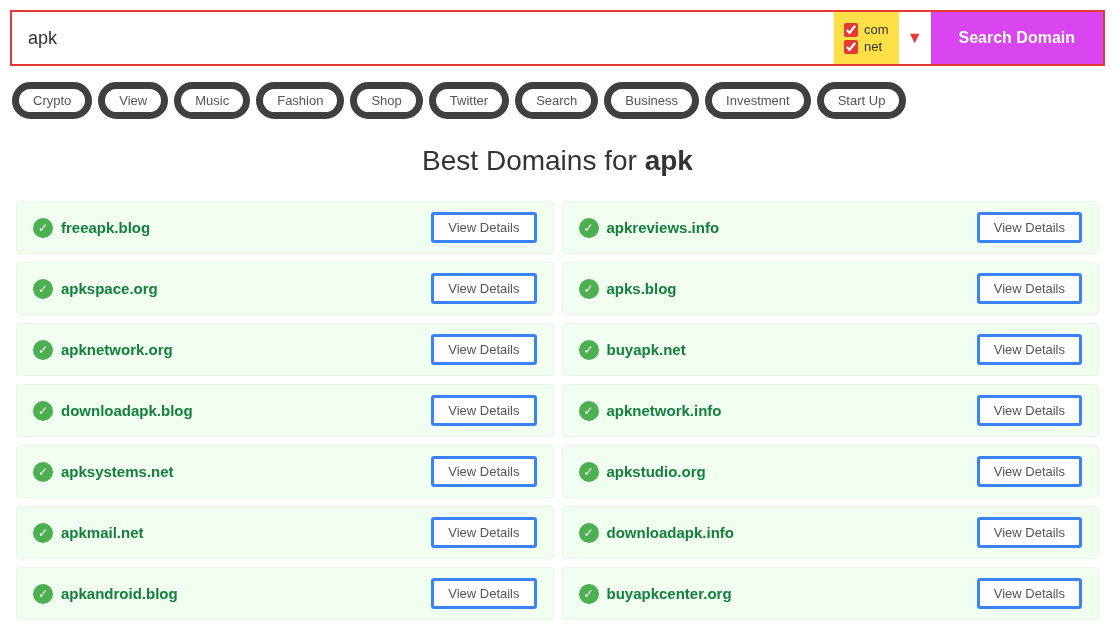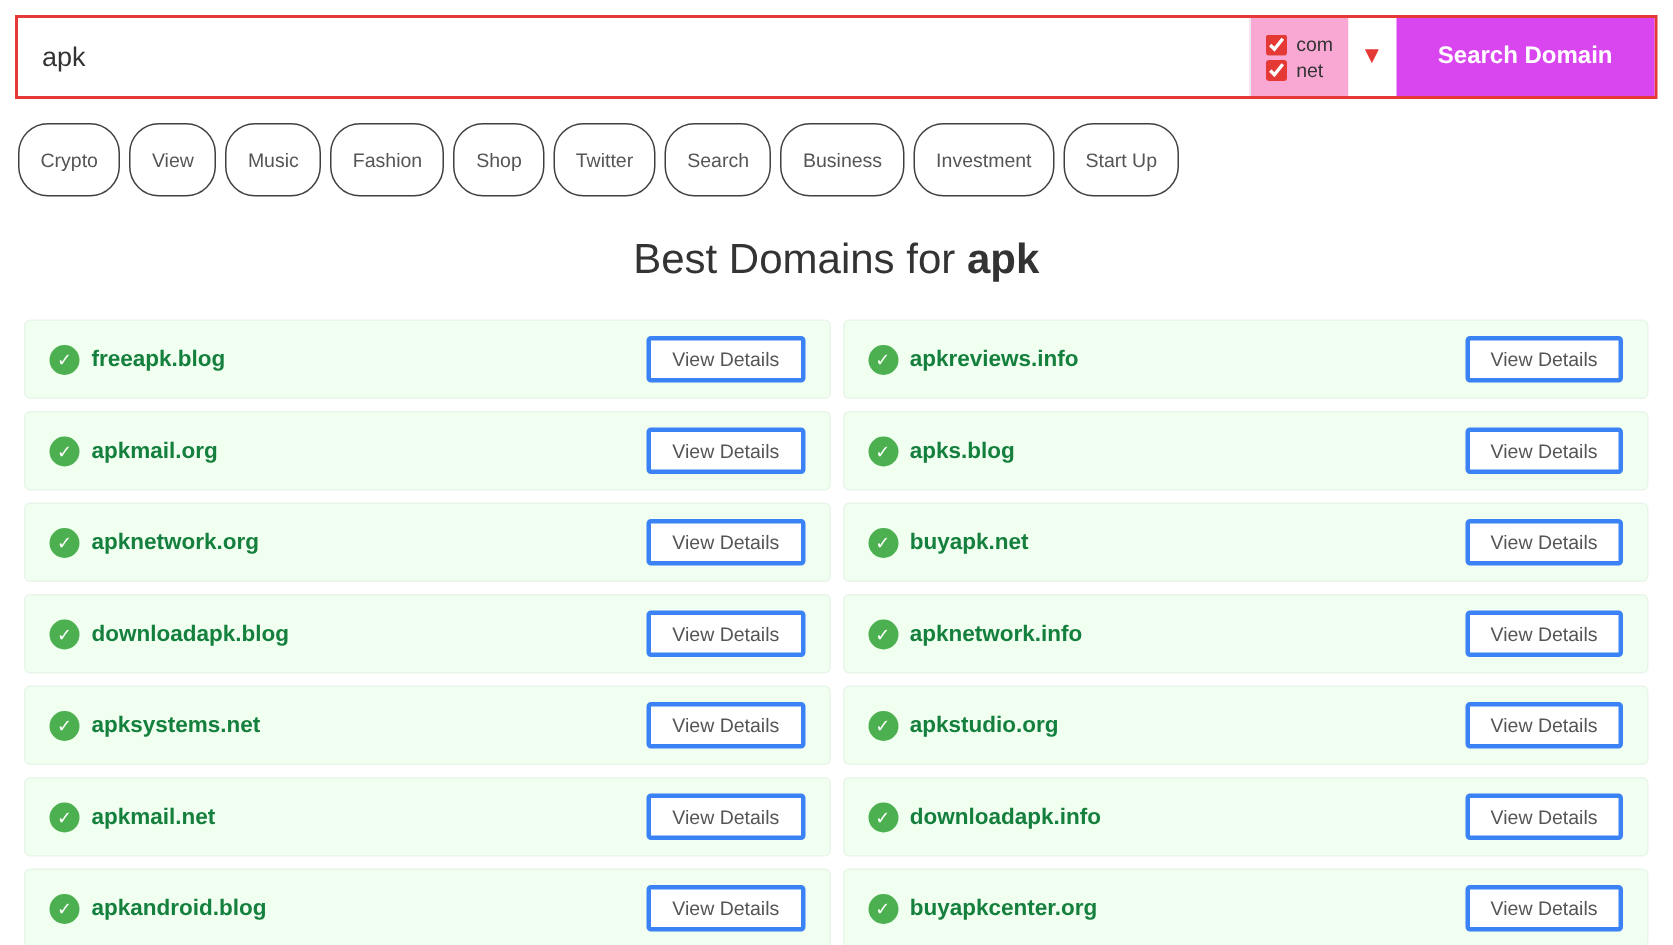--- a/index.html
+++ b/index.html
@@ -19,21 +19,21 @@
       outline: none;
       font-size: 18px;
       padding: 0 16px;
       color: #333;
     }
     .tld-options {
       display: flex;
       flex-direction: column;
       justify-content: center;
       padding: 4px 10px;
-      background: #f9a8d4;
+      background: #fde047;
       border-left: 1px solid #eee;
       gap: 2px;
     }
     .tld-option {
       display: flex;
       align-items: center;
       gap: 6px;
       font-size: 13px;
     }
     .tld-checkbox {
@@ -61,23 +61,23 @@
     }
 
     
     .tags {
       display: flex;
       flex-wrap: wrap;
       gap: 6px;
       padding: 6px 12px 10px 12px;
     }
     .tag {
-      border: 1px solid #404040;
+      border: 7px solid #404040;
       border-radius: 20px;
-      padding: 16px 14px;
+      padding: 4px 14px;
       font-size: 13px;
       cursor: pointer;
       color: #555;
       background: #fff;
     }
 
     
     .page-title {
       text-align: center;
       font-size: 28px;
@@ -181,21 +181,21 @@
     <div class="domain-item">
     <div class="domain-left">
       <div class="check-icon">✓</div>
       <span class="domain-name">apkreviews.info</span>
     </div>
     <button class="view-details-btn">View Details</button>
   </div>
     <div class="domain-item">
     <div class="domain-left">
       <div class="check-icon">✓</div>
-      <span class="domain-name">apkmail.org</span>
+      <span class="domain-name">apkspace.org</span>
     </div>
     <button class="view-details-btn">View Details</button>
   </div>
     <div class="domain-item">
     <div class="domain-left">
       <div class="check-icon">✓</div>
       <span class="domain-name">apks.blog</span>
     </div>
     <button class="view-details-btn">View Details</button>
   </div>

